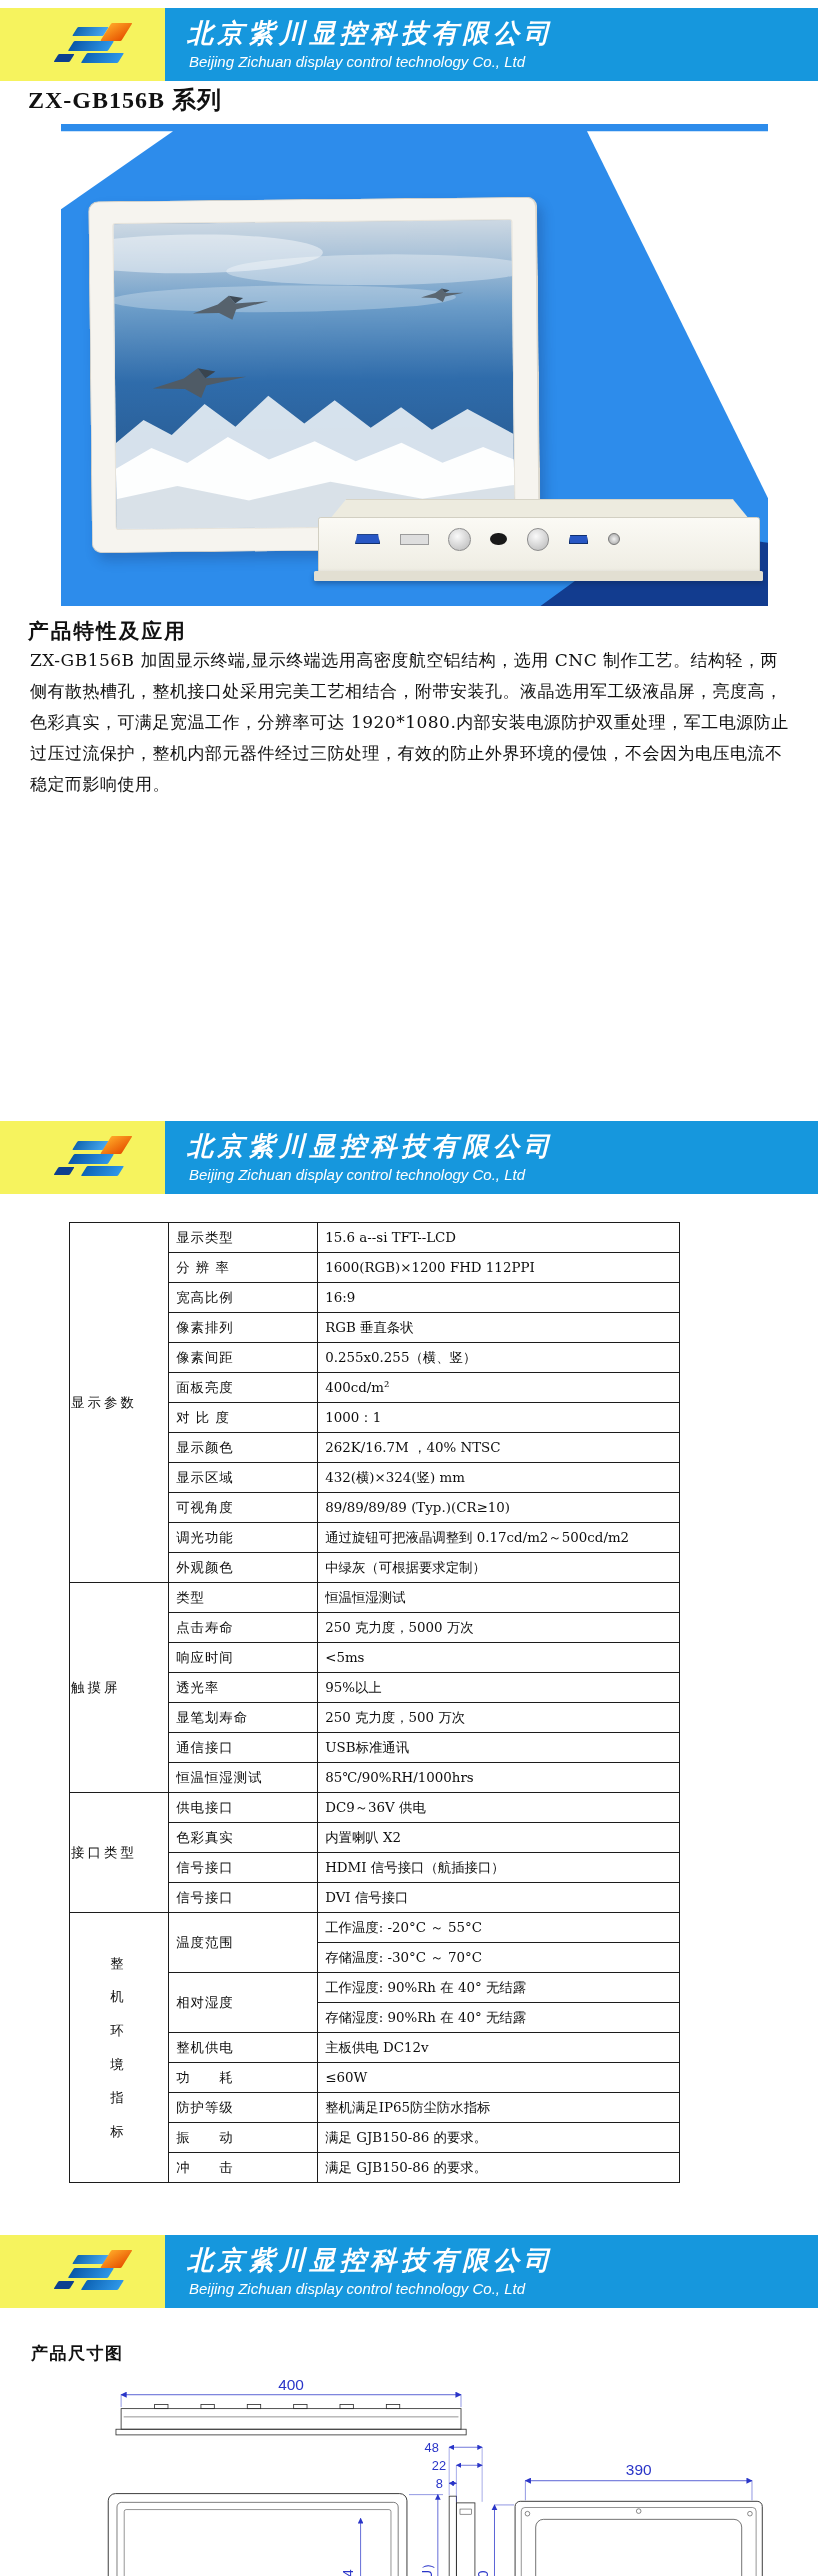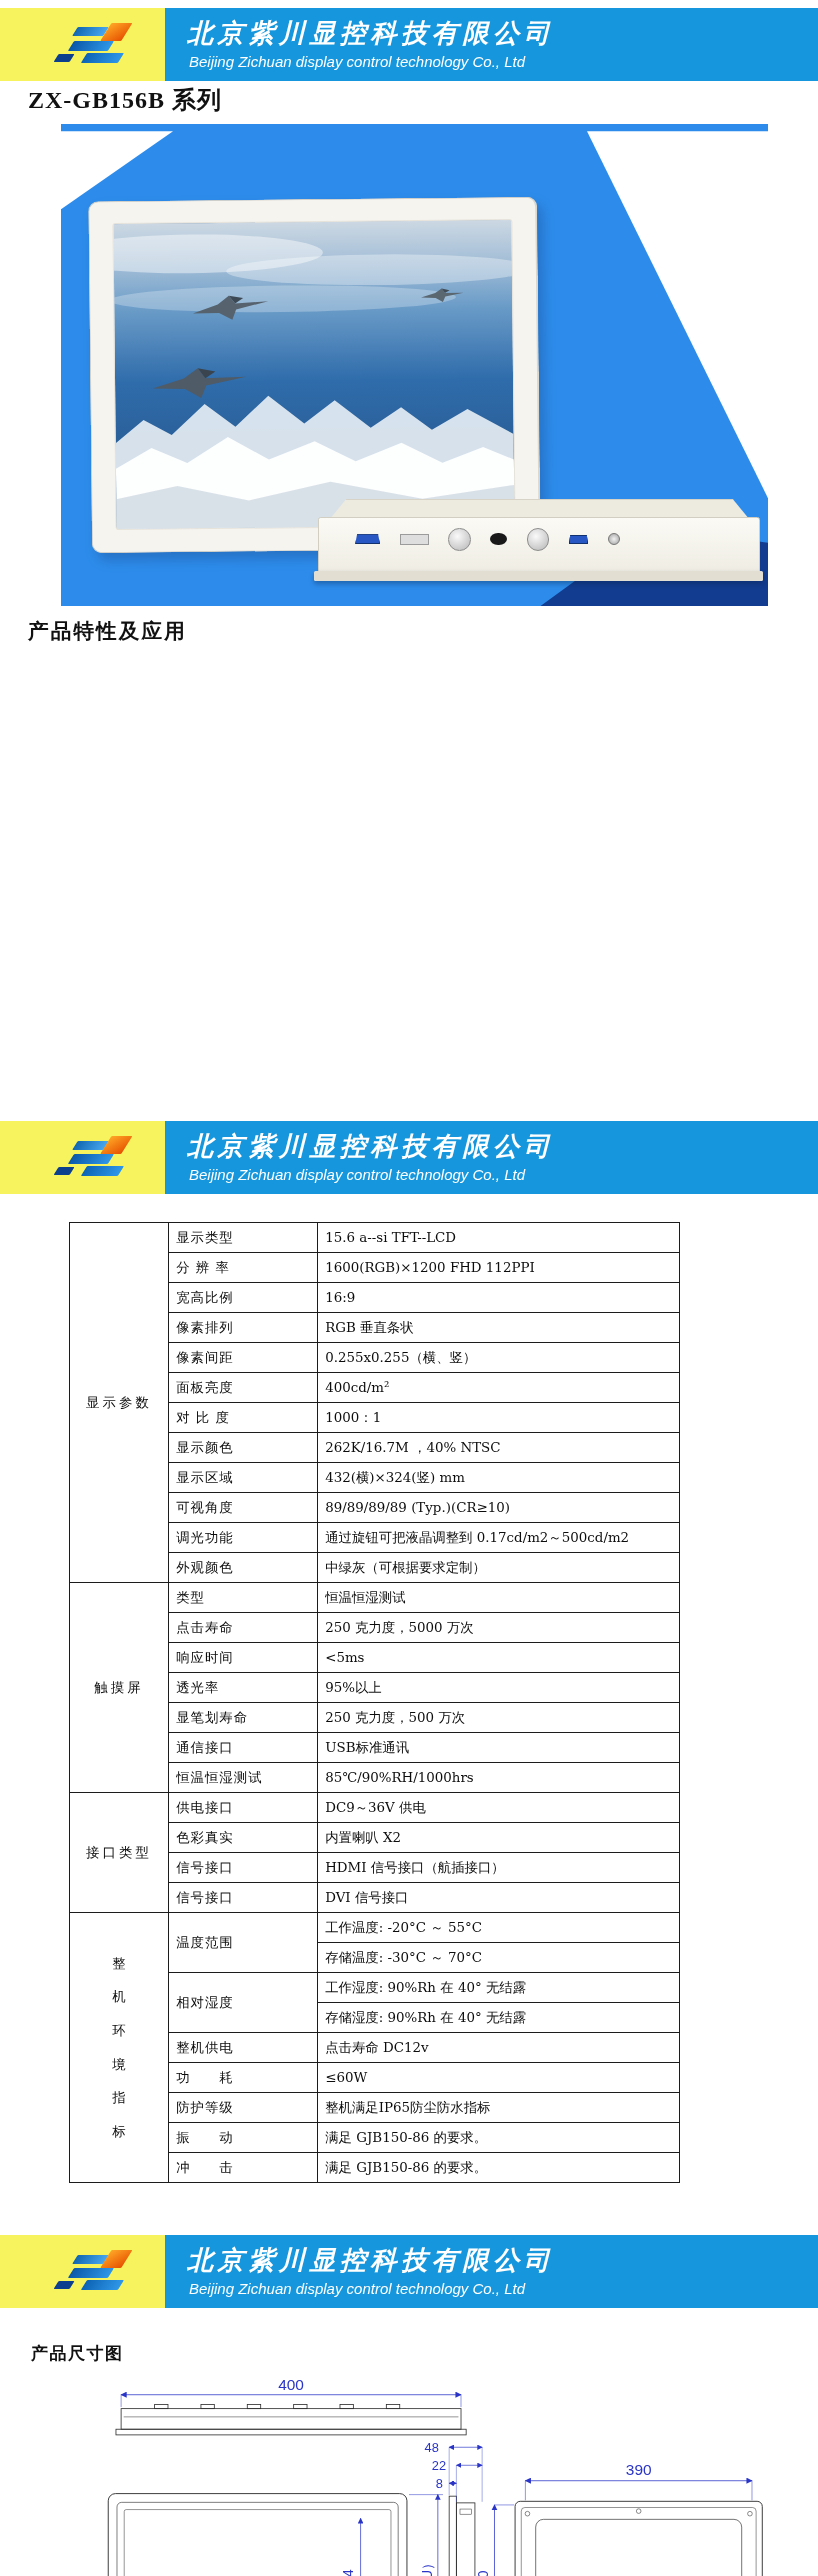--- a/index.html
+++ b/index.html
@@ -53,21 +53,21 @@
   .features-heading{position:absolute;left:28px;top:617px;font-size:20.6px;font-weight:bold;letter-spacing:2.1px;
       font-family:"DejaVu Sans","Liberation Sans",sans-serif;}
   .features-text{position:absolute;left:30px;top:645px;width:761px;font-size:17px;line-height:31px;letter-spacing:0.5px;}
   .features-text p{margin:0;}
   .features-text p:nth-child(2){text-indent:2em;}
 
   
   .spec-table{position:absolute;left:69px;top:1222px;width:611px;border-collapse:collapse;table-layout:fixed;
       font-size:13.4px;color:#0d0d0d;}
   .spec-table td{border:1px solid #1c1c1c;height:26px;padding:1.5px 4.1px 1.5px 7.2px;vertical-align:middle;}
-  .spec-table .group-cell{text-align:center;padding:15px 1px;letter-spacing:3.1px;}
+  .spec-table .group-cell{text-align:left;padding:15px 1px;letter-spacing:3.1px;}
   .spec-table .group-cell.vertical{letter-spacing:0;}
   .spec-table .group-cell.vertical .gtxt{width:17.5px;margin:0 auto;line-height:2.5;word-break:break-all;letter-spacing:0;}
   .spec-table .label-cell{letter-spacing:1px;}
   .spec-table .value-cell{letter-spacing:0;}
 
   
   .dim-heading{position:absolute;left:31px;top:2342px;font-size:17px;font-weight:600;letter-spacing:1.5px;}
   #dim-svg{position:absolute;left:0;top:2370px;}
 </style>
 </head>
@@ -133,20 +133,21 @@
           <span class="port-db9"></span>
           <span class="port-barrel"></span>
         </div>
       </div>
       <div class="rear-base"></div>
     </div>
   </div>
 
   <div class="features-heading">产品特性及应用</div>
   <div class="features-text">
+      <p>ZX-GB156B 加固显示终端,显示终端选用高密度航空铝结构，选用 CNC 制作工艺。结构轻，两侧有散热槽孔，整机接口处采用完美工艺相结合，附带安装孔。液晶选用军工级液晶屏，亮度高，色彩真实，可满足宽温工作，分辨率可达 1920*1080.内部安装电源防护双重处理，军工电源防止过压过流保护，整机内部元器件经过三防处理，有效的防止外界环境的侵蚀，不会因为电压电流不稳定而影响使用。</p>
     </div>
 
   <div class="band" style="top:1121px">
     <div class="yellow"></div>
     <div class="blue"></div>
     <div class="logo">
       <i class="l1"></i>
         <i class="l2"></i>
         <i class="l3"></i>
         <i class="l4"></i>
@@ -276,21 +277,21 @@
         </tr>
         <tr>
           <td class="label-cell" rowspan="2">相对湿度</td>
           <td class="value-cell">工作湿度: 90%Rh 在 40° 无结露</td>
         </tr>
         <tr>
           <td class="value-cell">存储湿度: 90%Rh 在 40° 无结露</td>
         </tr>
         <tr>
           <td class="label-cell" rowspan="1">整机供电</td>
-          <td class="value-cell">点击寿命 DC12v</td>
+          <td class="value-cell">主板供电 DC12v</td>
         </tr>
         <tr>
           <td class="label-cell" rowspan="1">功　　耗</td>
           <td class="value-cell">≤60W</td>
         </tr>
         <tr>
           <td class="label-cell" rowspan="1">防护等级</td>
           <td class="value-cell">整机满足IP65防尘防水指标</td>
         </tr>
         <tr>

